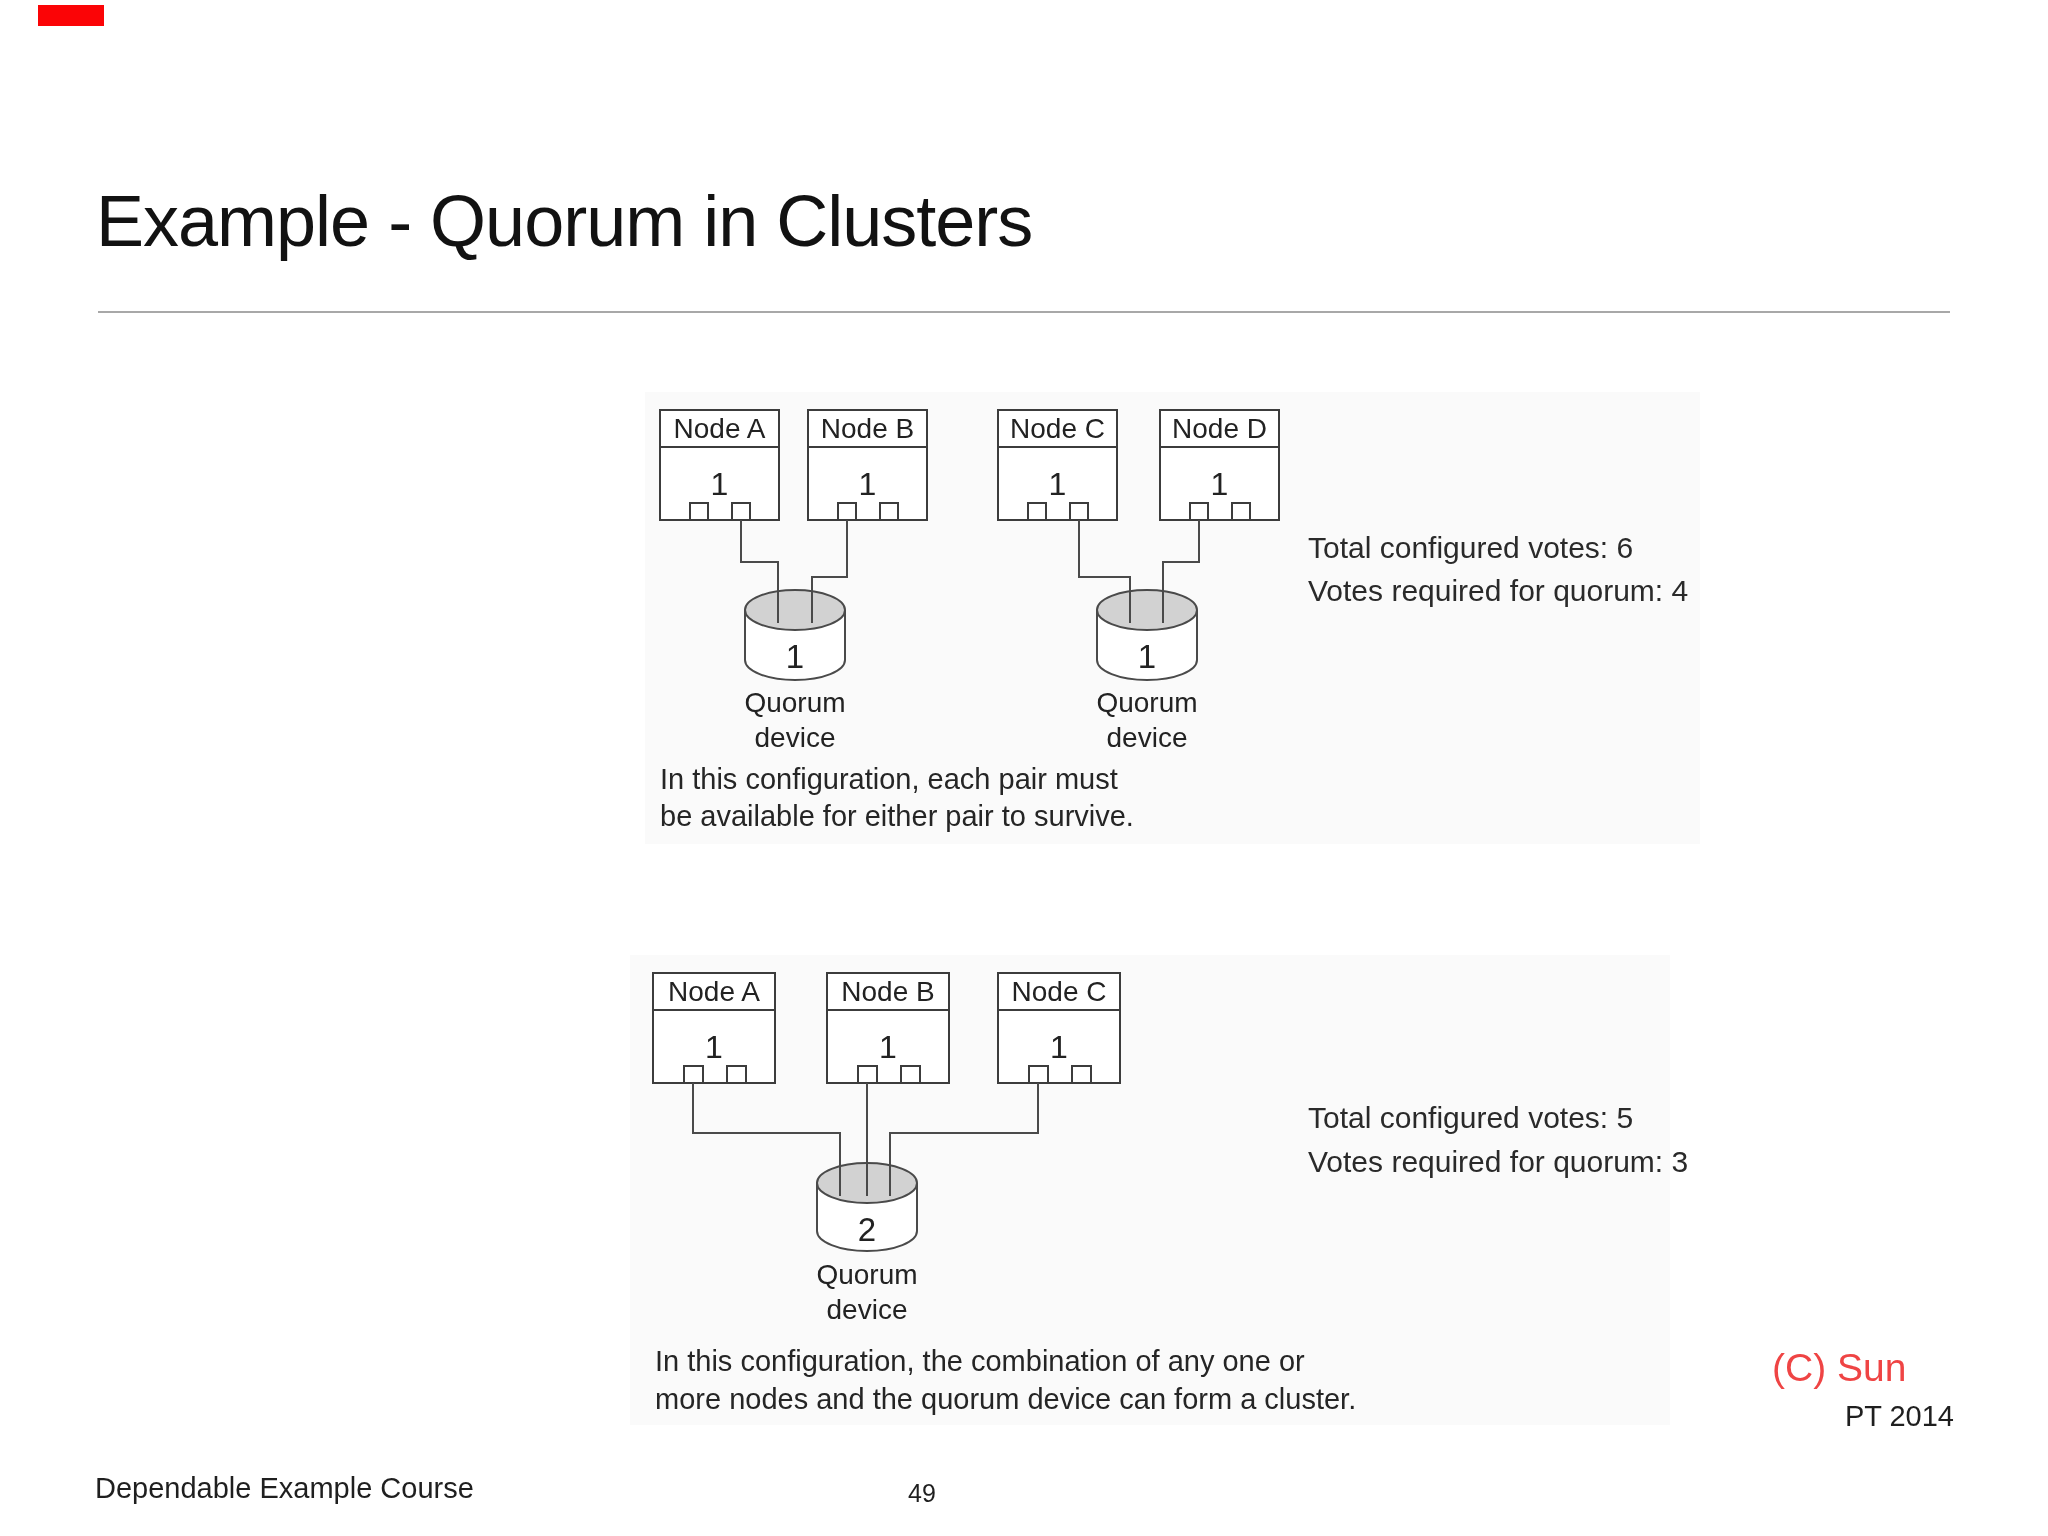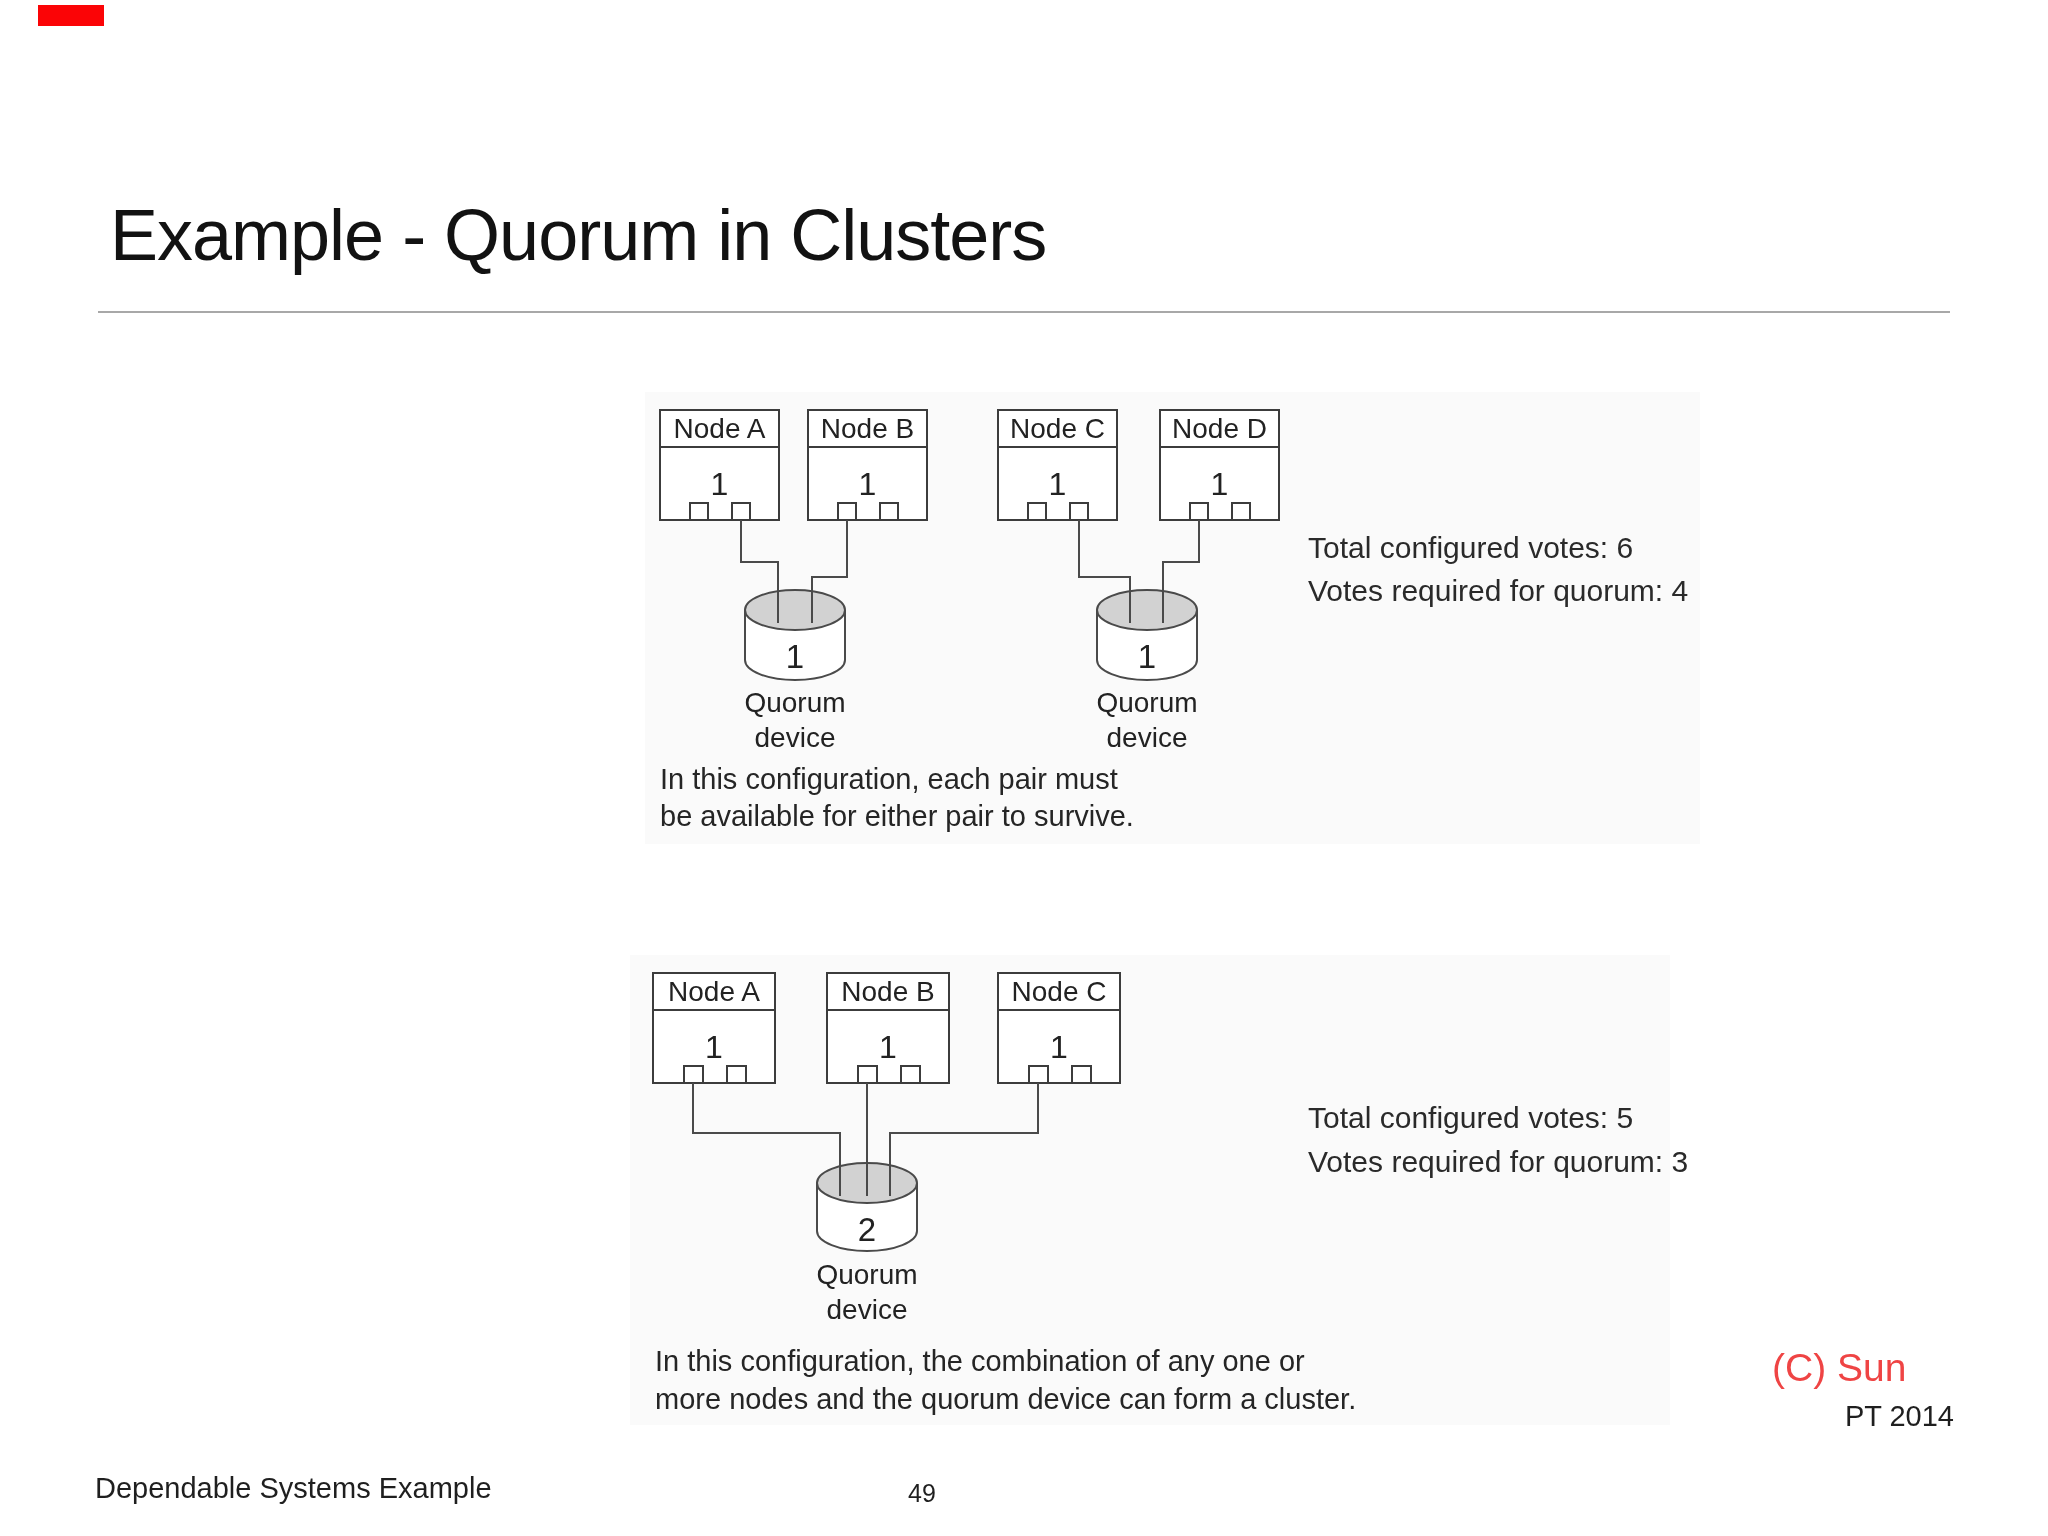--- a/index.html
+++ b/index.html
@@ -16,21 +16,21 @@
   .red-bar {
     position: absolute;
     left: 38px; top: 5px;
     width: 66px; height: 21px;
     background: #fb0406;
   }
 
   .slide-title {
     position: absolute;
     left: 96px; top: 180px;
-    margin: 14px;
+    margin: 0;
     font-size: 72px;
     font-weight: 300;
     letter-spacing: -1px;
     color: #121212;
     white-space: nowrap;
   }
 
   .title-rule {
     position: absolute;
     left: 98px; top: 311px;
@@ -216,17 +216,17 @@
       <text class="stat-text" x="1308" y="1128">Total configured votes: 5</text>
       <text class="stat-text" x="1308" y="1172">Votes required for quorum: 3</text>
 
       <text class="caption-text" x="655" y="1371">In this configuration, the combination of any one or</text>
       <text class="caption-text" x="655" y="1409">more nodes and the quorum device can form a cluster.</text>
     </g>
   </svg>
 
   <div class="attribution">(C) Sun</div>
 
-  <div class="footer-course">Dependable Systems Example</div>
+  <div class="footer-course">Dependable Example Course</div>
   <div class="footer-page">49</div>
   <div class="footer-term">PT 2014</div>
 
 </div>
 
 </body></html>

